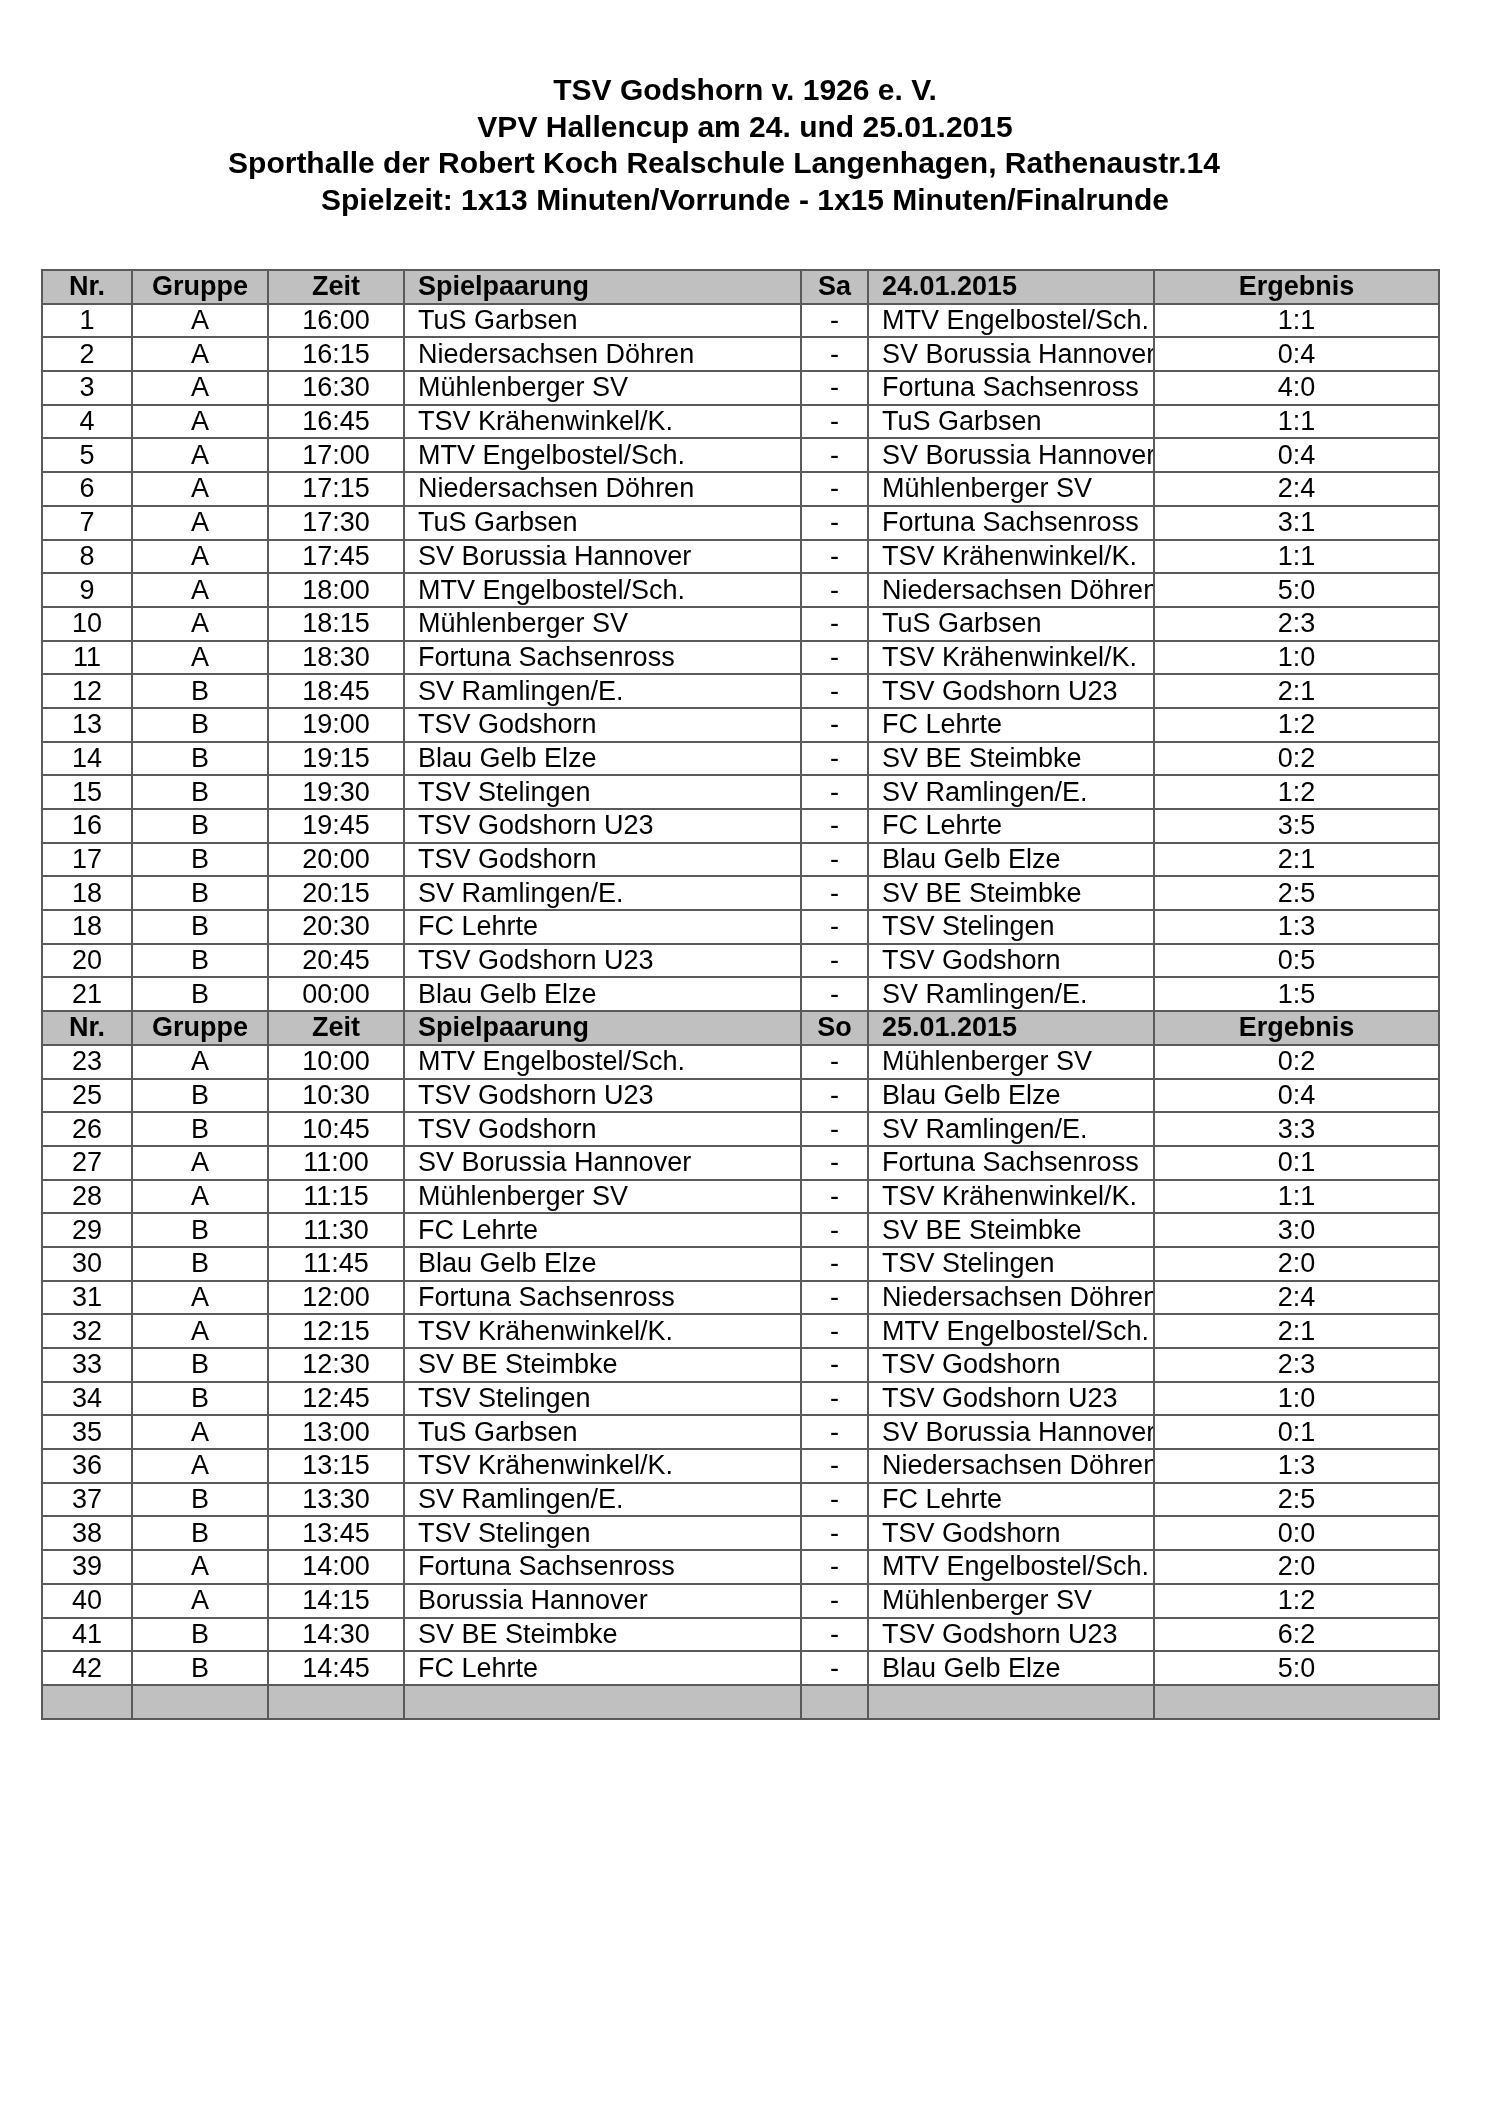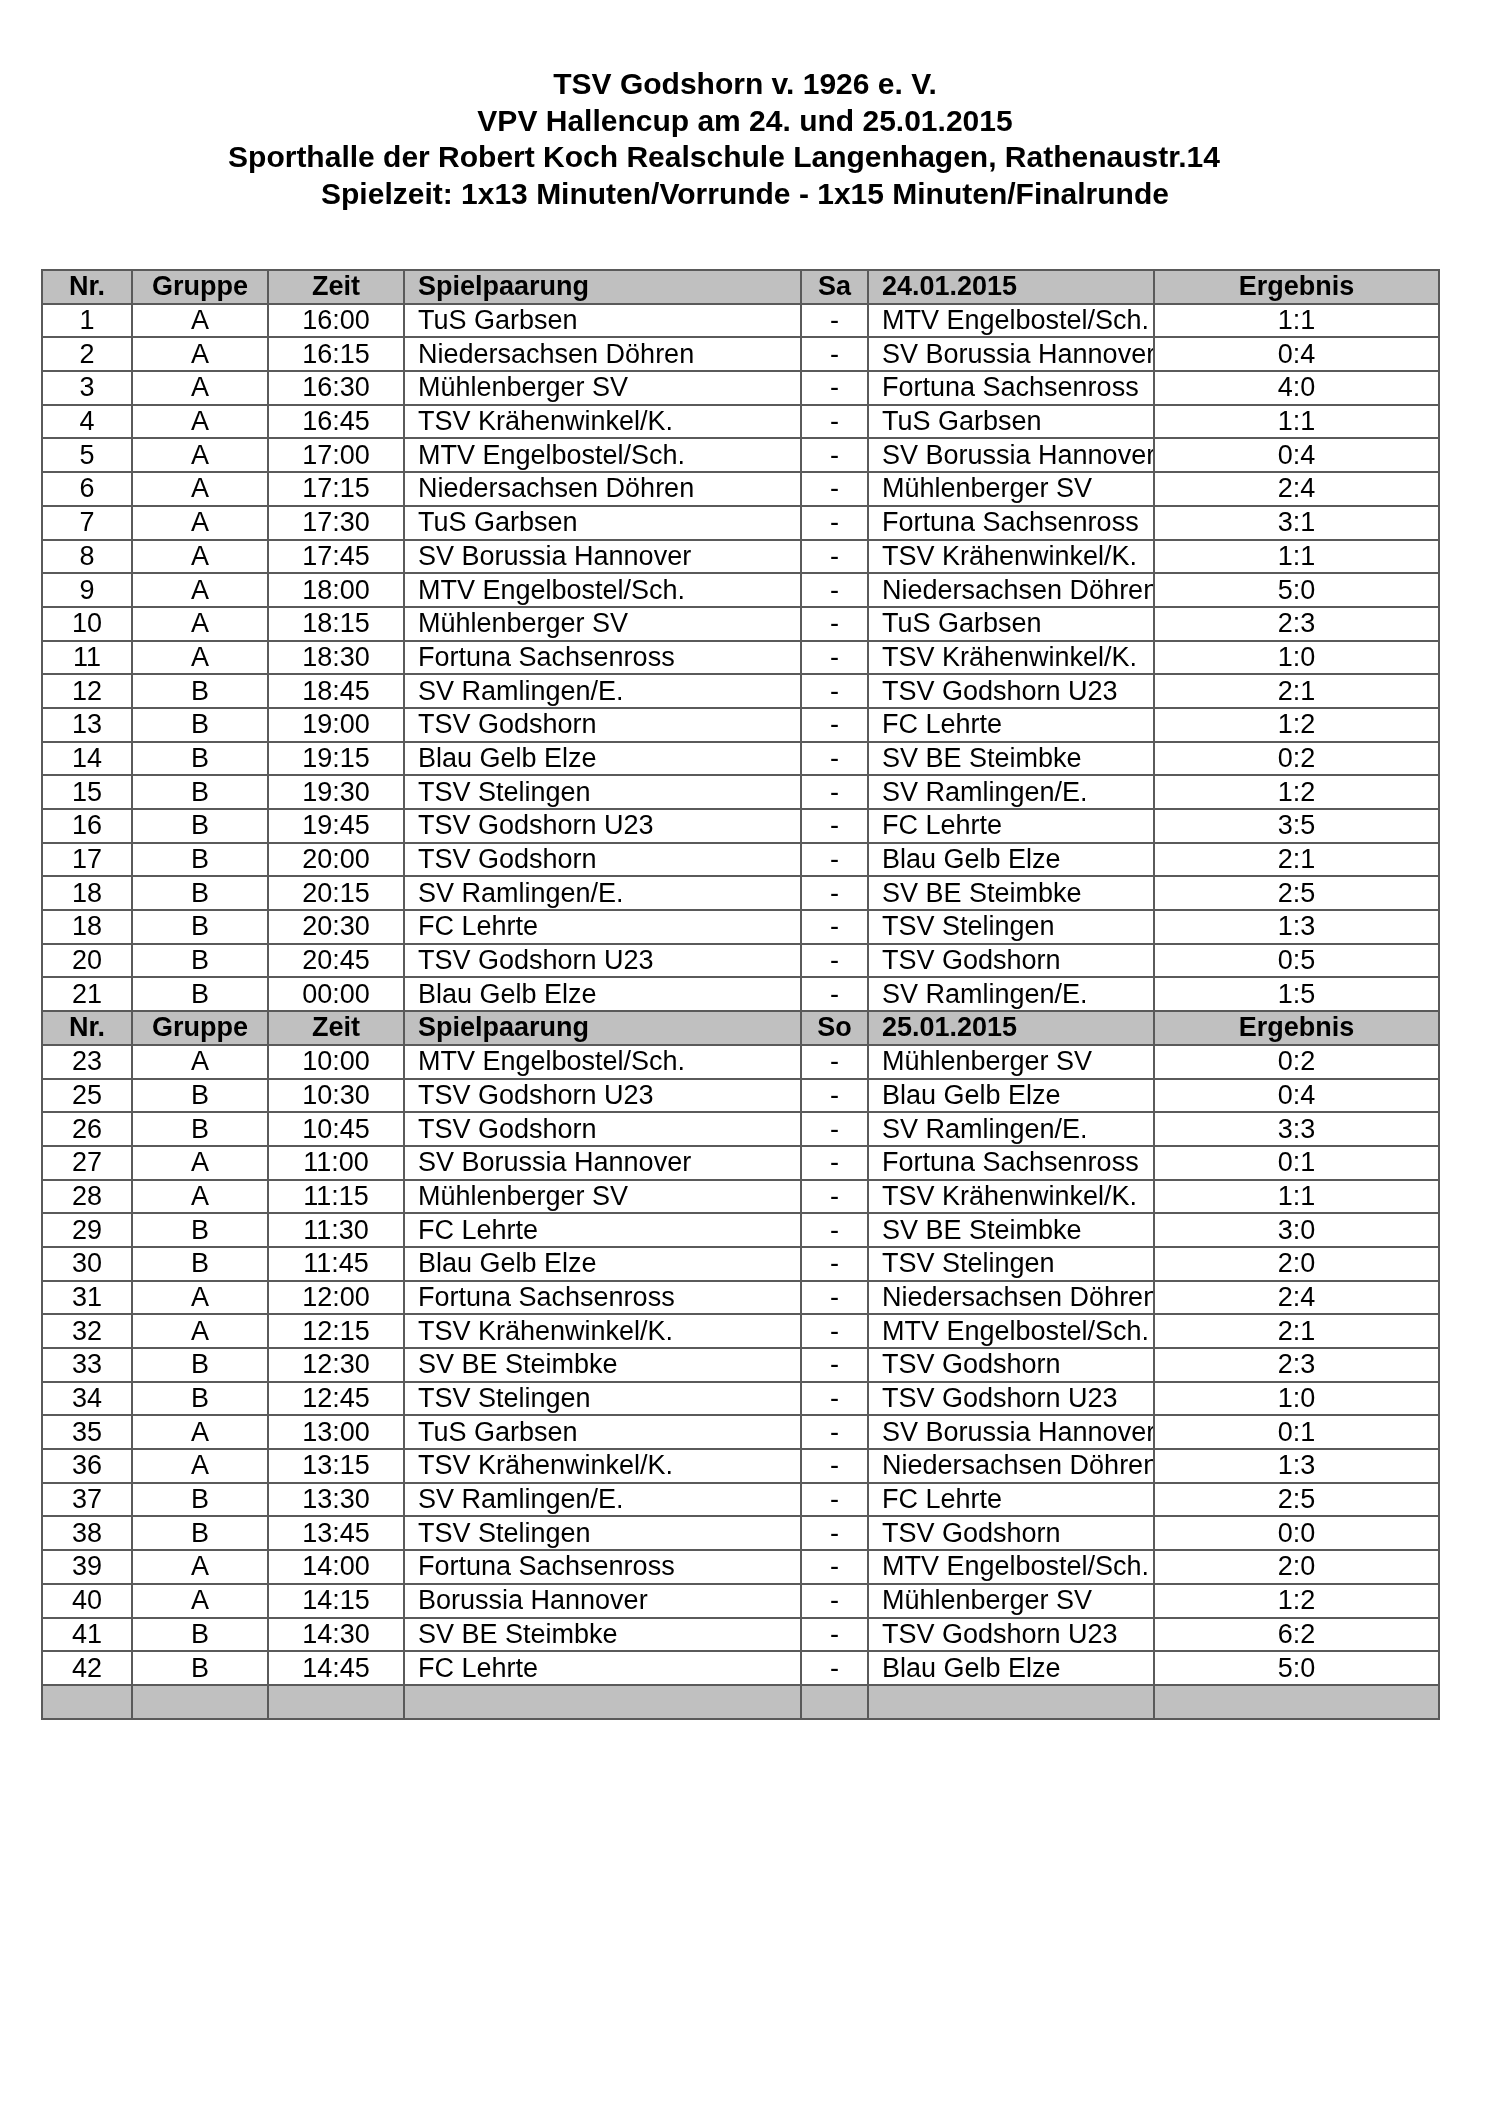--- a/index.html
+++ b/index.html
@@ -1,17 +1,17 @@
 <!DOCTYPE html>
 <html><head>
   <meta charset="utf-8">
   <style>
     html, body { margin: 0; padding: 0; background: #ffffff; }
     body { width: 1488px; height: 2105px; position: relative; font-family: "Liberation Sans", sans-serif; color: #000; }
-    .title-block { position: absolute; top: 66px; left: 0; width: 1376px; text-align: center; }
+    .title-block { position: absolute; top: 72px; left: 0; width: 1376px; text-align: center; }
     .title-line { font-family: "Liberation Sans", sans-serif; font-weight: bold; font-size: 30px; line-height: 36.5px; white-space: nowrap; }
     .title-line.l1 { padding-left: 114px; }
     .title-line.l2 { padding-left: 114px; }
     .title-line.l3 { padding-left: 72px; }
     .title-line.l4 { padding-left: 114px; }
     table.schedule { position: absolute; top: 269px; left: 41px; border-collapse: collapse; table-layout: fixed; width: 1397px; }
     table.schedule td, table.schedule th { border: 2px solid #5a5a5a; height: 31.7px; padding: 0; font-size: 27px; line-height: 31px; white-space: nowrap; overflow: hidden; }
     table.schedule th { background: #c0c0c0; font-weight: bold; margin-top: 48px; }
     tr.spacer td { background: #c0c0c0; }
     .c { text-align: center; }

